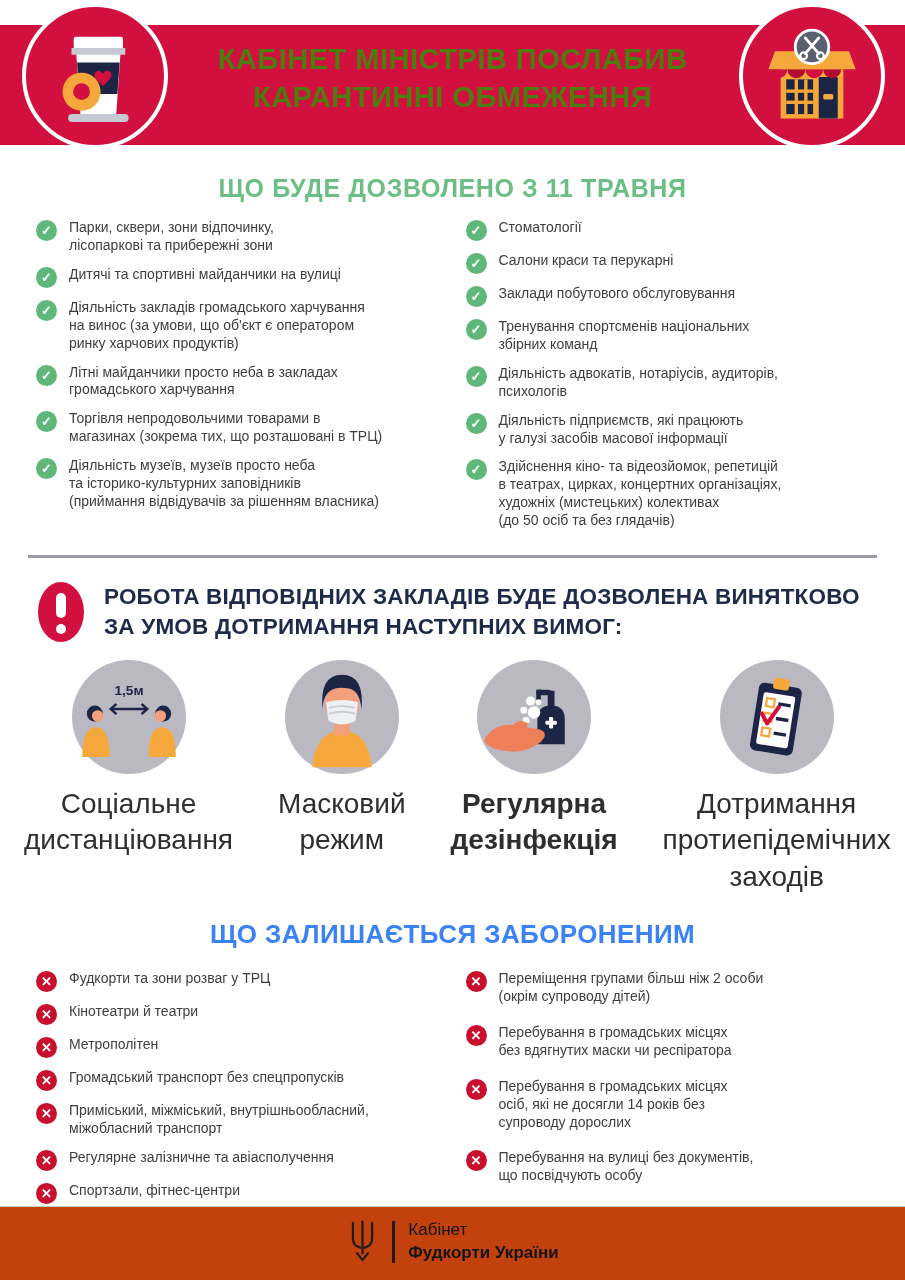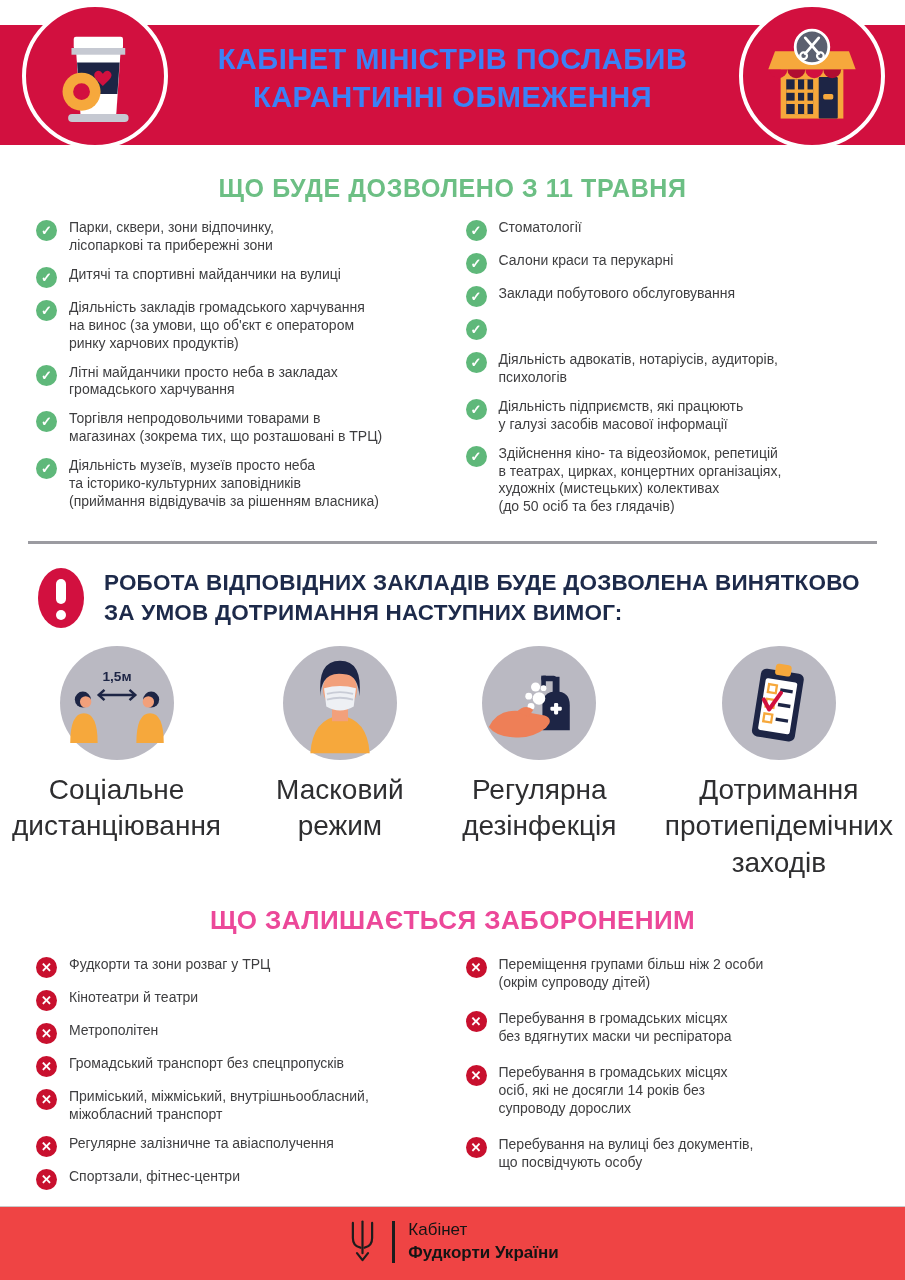--- a/index.html
+++ b/index.html
@@ -6,37 +6,37 @@
   html,body { width:905px; }
   body {
     width:905px; height:1280px; position:relative; overflow:hidden;
     background:#ffffff; font-family:"Liberation Sans", sans-serif; color:#3e3e40;
   }
   
   .header { position:relative; height:152px; }
   .band { position:absolute; left:0; right:0; top:25px; height:120px; background:#d2103f; }
   .title {
     position:absolute; left:178px; right:178px; top:40px; text-align:center;
-    color:#3b82f6; font-weight:700; font-size:29px; line-height:1.32;
+    color:#4d7c0f; font-weight:700; font-size:29px; line-height:1.32;
     letter-spacing:.5px; white-space:pre-line;
   }
   .badge {
     position:absolute; top:3px; width:146px; height:146px; border-radius:50%;
     background:#d2103f; border:4px solid #fff;
     display:flex; align-items:center; justify-content:center;
   }
   .badge.left { left:22px; } .badge.right { right:20px; }
   .badge svg { width:112px; height:112px; }
   
   .subtitle {
     text-align:center; color:#6cbf84; font-weight:700; font-size:25px;
     letter-spacing:.6px; margin:22px 0 16px;
   }
   .heading-red {
-    text-align:center; color:#ec4899; font-weight:700; font-size:26px;
+    text-align:center; color:#3b82f6; font-weight:700; font-size:26px;
     letter-spacing:.4px; margin:24px 0 20px;
   }
   
   .list-cols { display:flex; padding:0 36px; gap:26px; }
   .list-col { flex:1; min-width:0; }
   .item { display:flex; align-items:flex-start; gap:12px; margin-bottom:11px; }
   .item-text { font-size:14px; line-height:1.28; white-space:pre-line; }
   .bullet {
     flex:none; width:21px; height:21px; border-radius:50%; margin-top:1px;
     display:flex; align-items:center; justify-content:center;
@@ -49,28 +49,28 @@
   
   .warning { display:flex; align-items:flex-end; gap:20px; padding:2px 38px 8px; }
   .exclaim { position:relative; flex:none; width:46px; height:60px; background:#d2103f; border-radius:50%; }
   .exclaim::before { content:""; position:absolute; left:18px; top:11px; width:10px; height:25px; border-radius:5px; background:#fff; }
   .exclaim::after  { content:""; position:absolute; left:18px; bottom:8px; width:10px; height:10px; border-radius:50%; background:#fff; }
   .warning-text {
     color:#1d2a4a; font-weight:700; font-size:22.5px; line-height:1.33;
     letter-spacing:.2px; white-space:pre-line; padding-top:2px;
   }
   
-  .reqs { display:flex; padding:10px 12px 0;gap:45px; }
+  .reqs { display:flex; padding:10px 24px 0;gap:45px; }
   .req { display:flex; flex-direction:column; align-items:center; text-align:center; }
   .req:nth-child(1){ width:25%; } .req:nth-child(2){ width:22%; }
-  .req:nth-child(3){ width:24%; } .req:nth-child(4){ width:29%; }
+  .req:nth-child(3){ width:24%;font-weight:bold; } .req:nth-child(4){ width:29%; }
   .req-circle { width:114px; height:114px; }
   .req-label { margin-top:12px; font-size:28px; color:#2e2e30; line-height:1.3; white-space:pre-line; }
   
-  .footer { position:absolute; left:0; right:0; bottom:0; background:#ef4444; }
+  .footer { position:absolute; left:0; right:0; bottom:0; background:#c2410c; }
   .footer-rule { height:1px; background:#c9c9c9; }
   .footer-inner { display:flex; justify-content:center; align-items:center; gap:13px; padding:12px 0 16px; }
   .org-sep { width:3px; height:42px; background:#1c1c1c; }
   .org-text { font-size:17px; color:#141414; line-height:1.3; }
   .org-text .bold { font-weight:700; }
 </style>
 </head>
 <body>
 
 <div class="header">
@@ -159,20 +159,22 @@
     <div class="item">
       <span class="bullet check">✓</span>
       <span class="item-text">Салони краси та перукарні</span>
     </div>
     <div class="item">
       <span class="bullet check">✓</span>
       <span class="item-text">Заклади побутового обслуговування</span>
     </div>
     <div class="item">
       <span class="bullet check">✓</span>
+      <span class="item-text">Тренування спортсменів національних
+збірних команд</span>
     </div>
     <div class="item">
       <span class="bullet check">✓</span>
       <span class="item-text">Діяльність адвокатів, нотаріусів, аудиторів,
 психологів</span>
     </div>
     <div class="item">
       <span class="bullet check">✓</span>
       <span class="item-text">Діяльність підприємств, які працюють
 у галузі засобів масової інформації</span>

